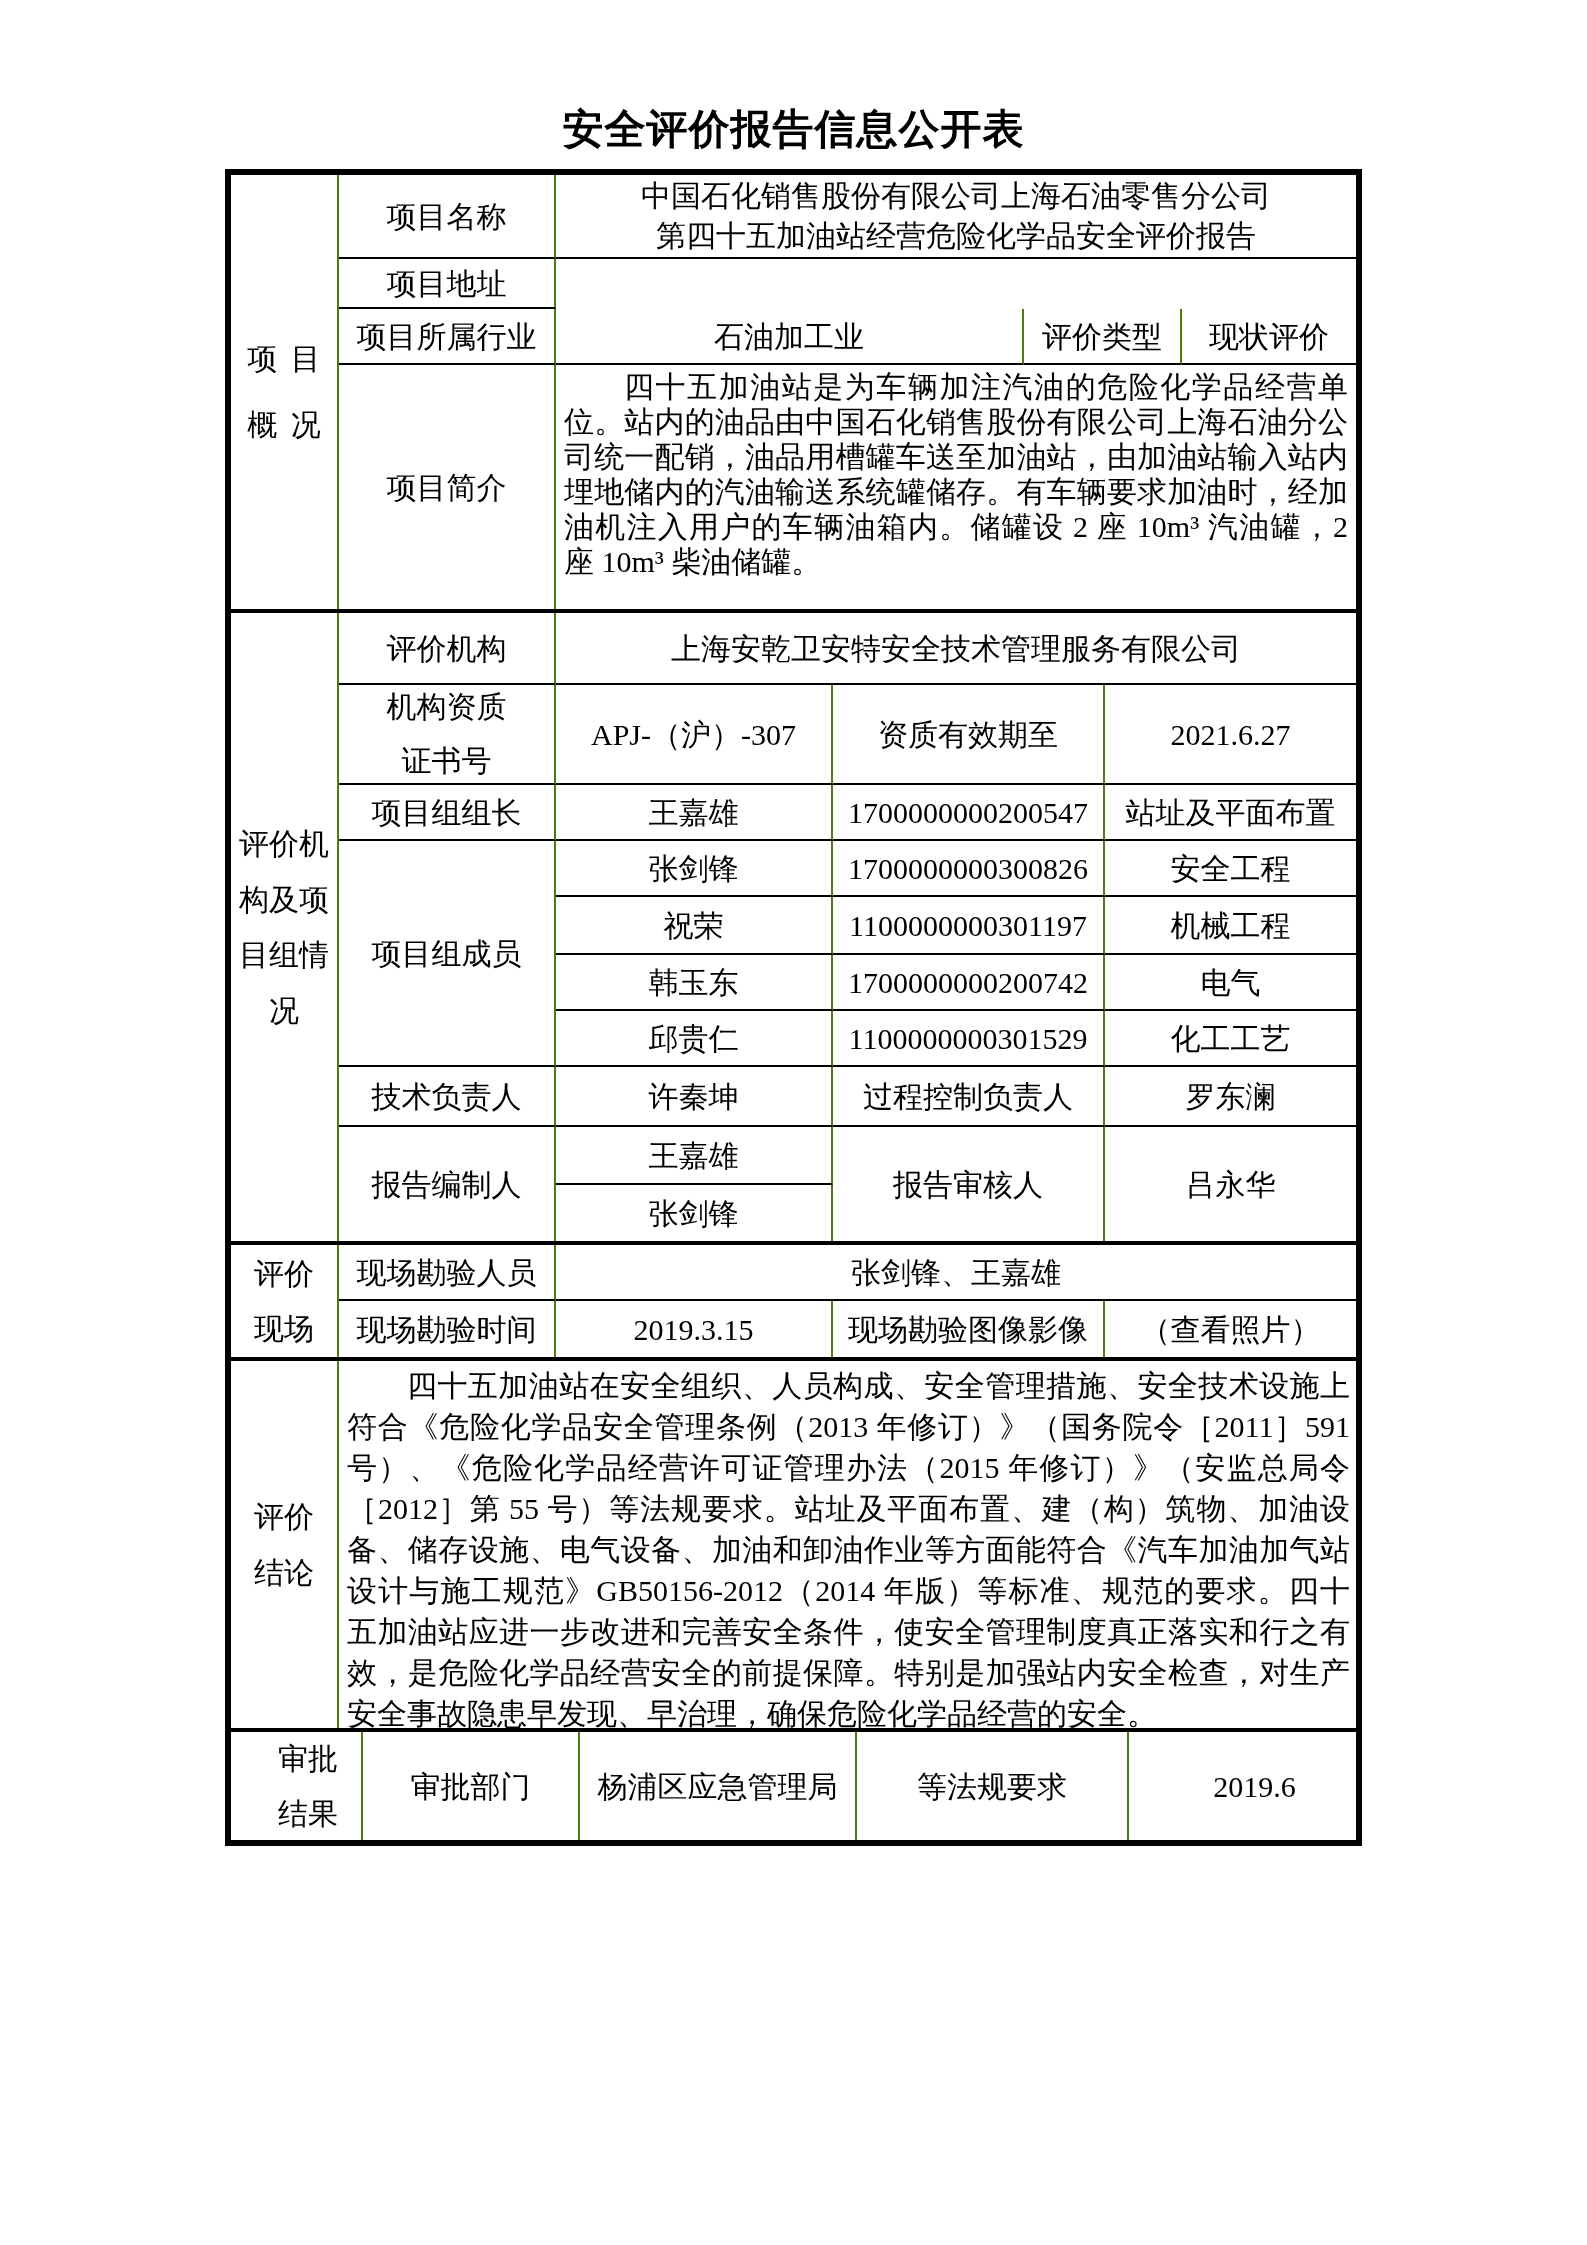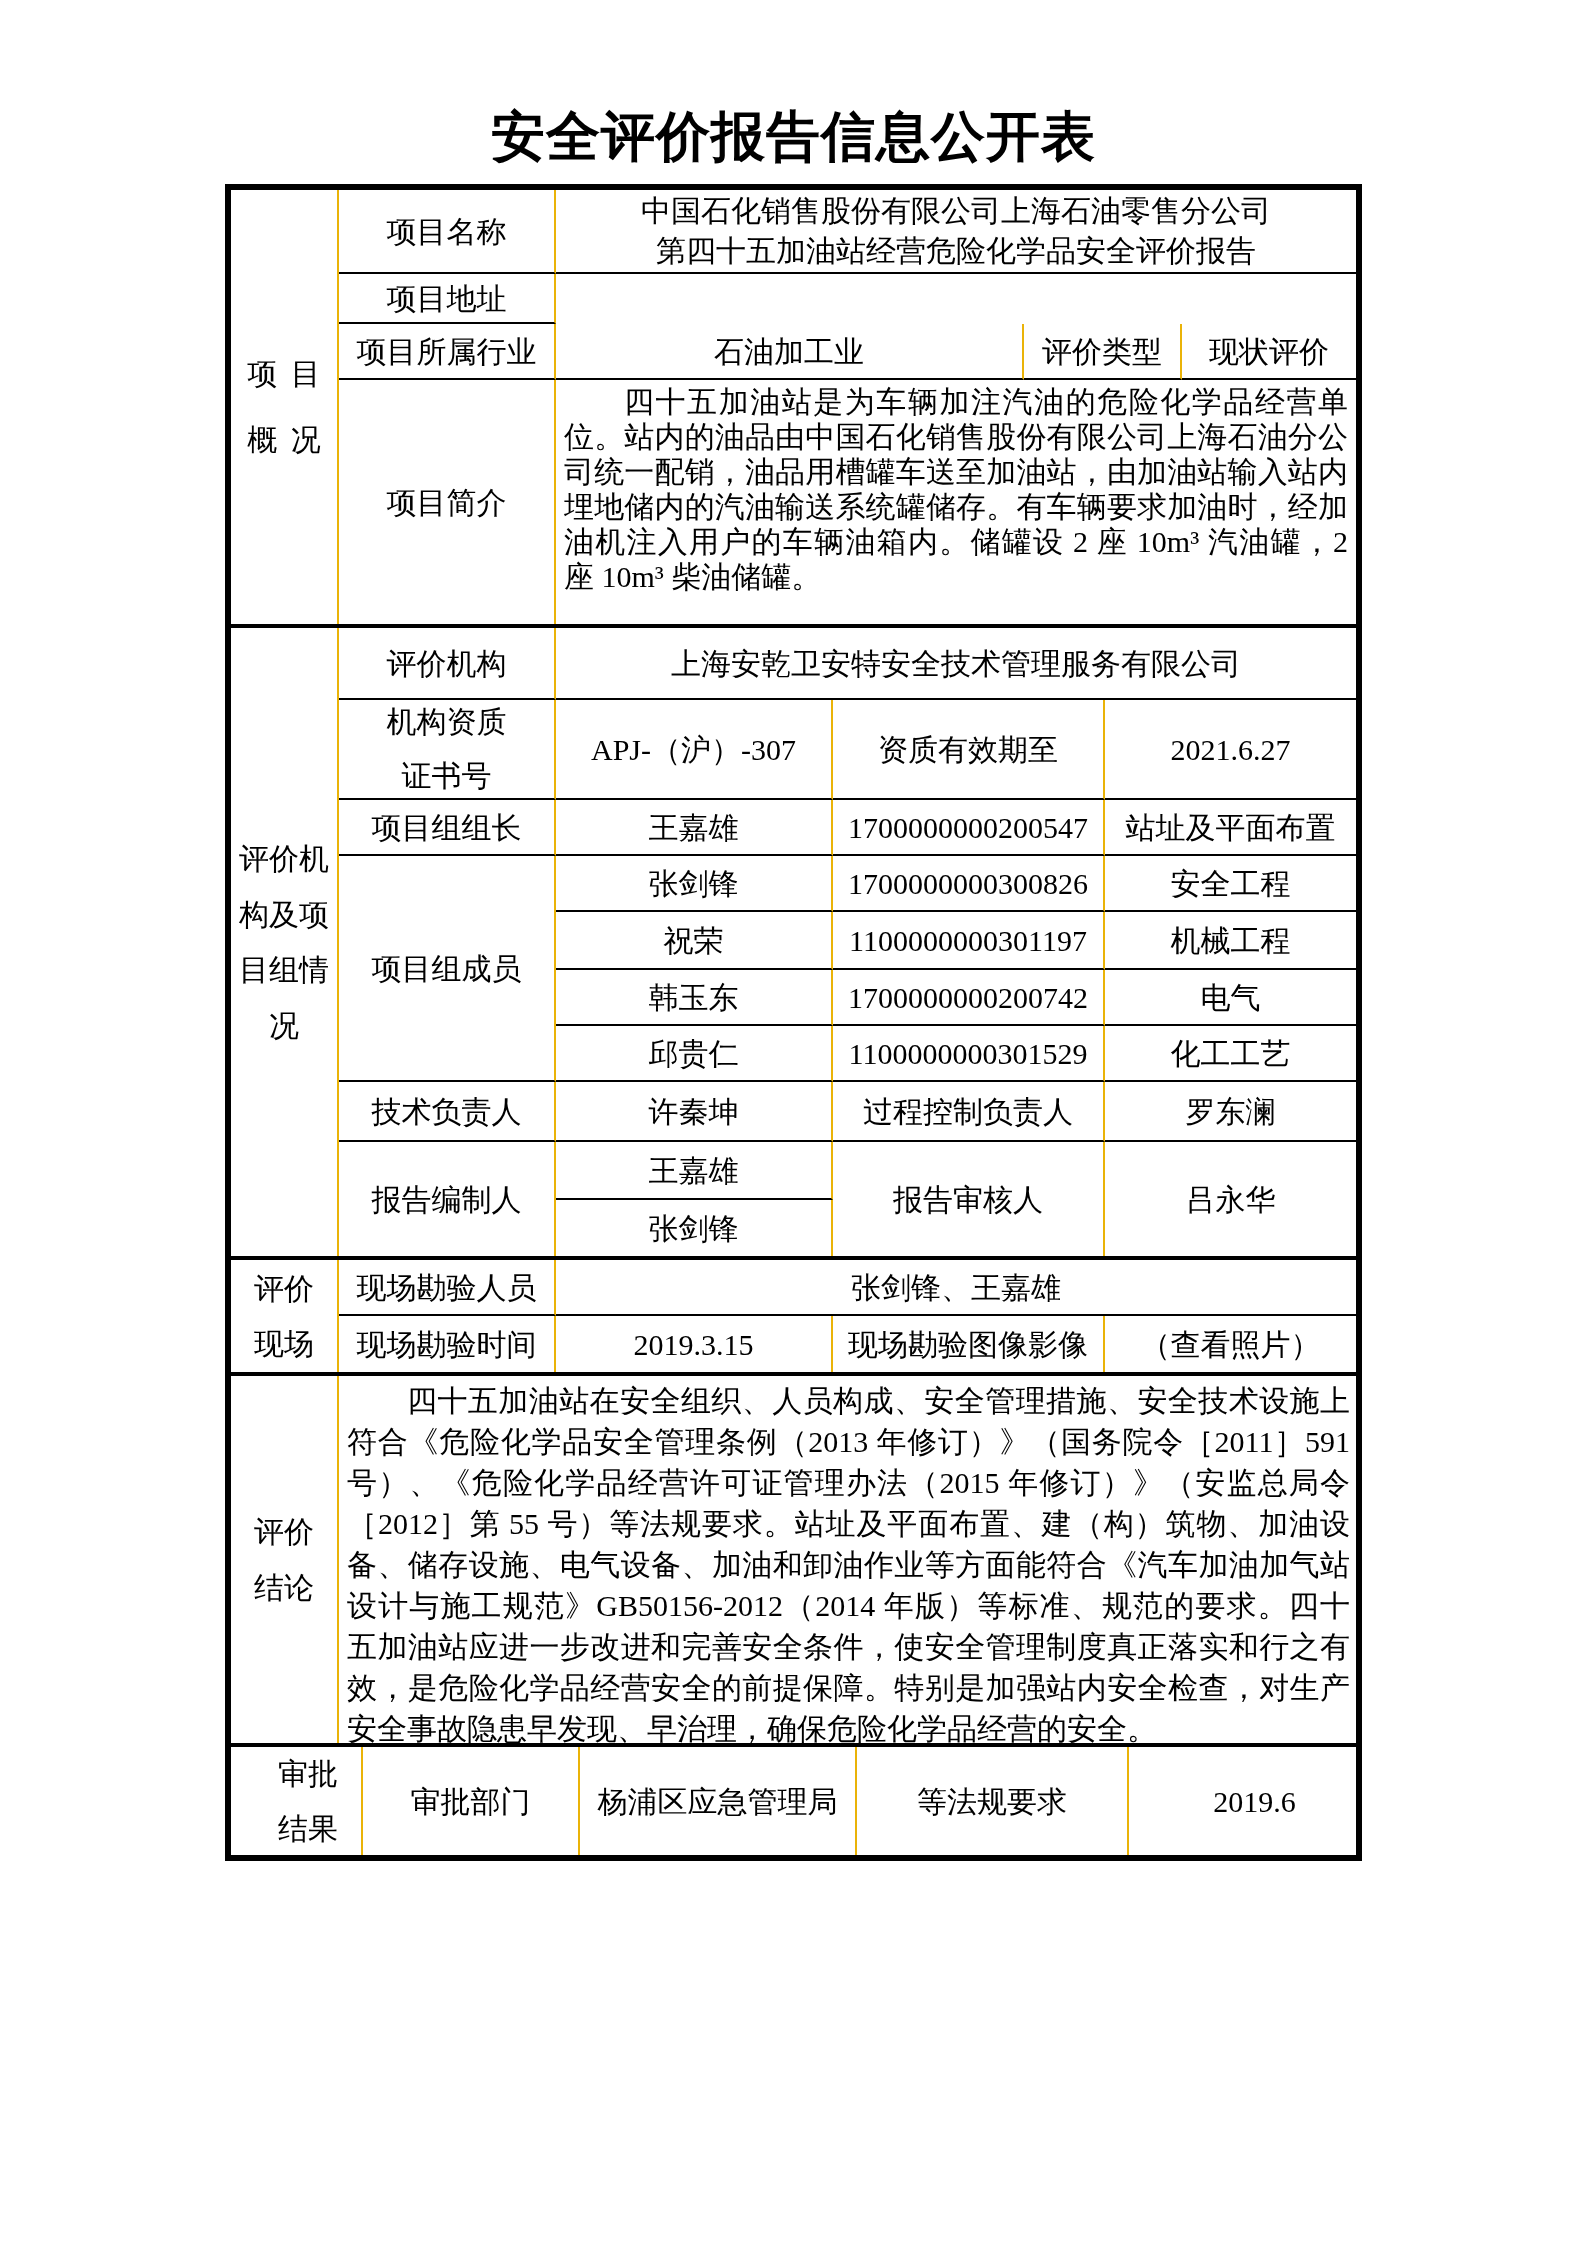--- a/index.html
+++ b/index.html
@@ -4,28 +4,28 @@
 <style>
   html,body{margin:0;padding:0;}
   body{
     width:1587px;height:2245px;
     background:#ffffff;color:#000;
     font-family:"Liberation Serif","DejaVu Serif",serif;
     overflow:hidden;
   }
   .doc{width:1137px;margin-left:225px;padding-top:106px;}
   .title{
-    text-align:center;font-weight:bold;font-size:54px;line-height:1.15;
+    text-align:center;font-weight:bold;font-size:41px;line-height:1.15;
     letter-spacing:1px;
   }
   .table{border:6px solid #000;margin-top:16px;background:#fff;}
   .sec{display:grid;border-bottom:4px solid #000;}
   .sec.last{border-bottom:none;padding-left:24px;}
   .c{
-    border-right:2px solid #eab308;border-bottom:2px solid #000;
+    border-right:2px solid #4d7c0f;border-bottom:2px solid #000;
     display:flex;flex-direction:column;align-items:center;justify-content:center;
     text-align:center;font-size:30px;line-height:1.3;
     overflow:hidden;box-sizing:border-box;
   }
   .ec{border-right:none;}   
   .er{border-bottom:none;}  
   .vhead{letter-spacing:0;}
   .vhead span{display:block;line-height:1.85em;}
   .vhead.spread span{letter-spacing:0.45em;margin-left:0.45em;line-height:2.2em;}
   .two-line span{display:block;line-height:1.35em;}

